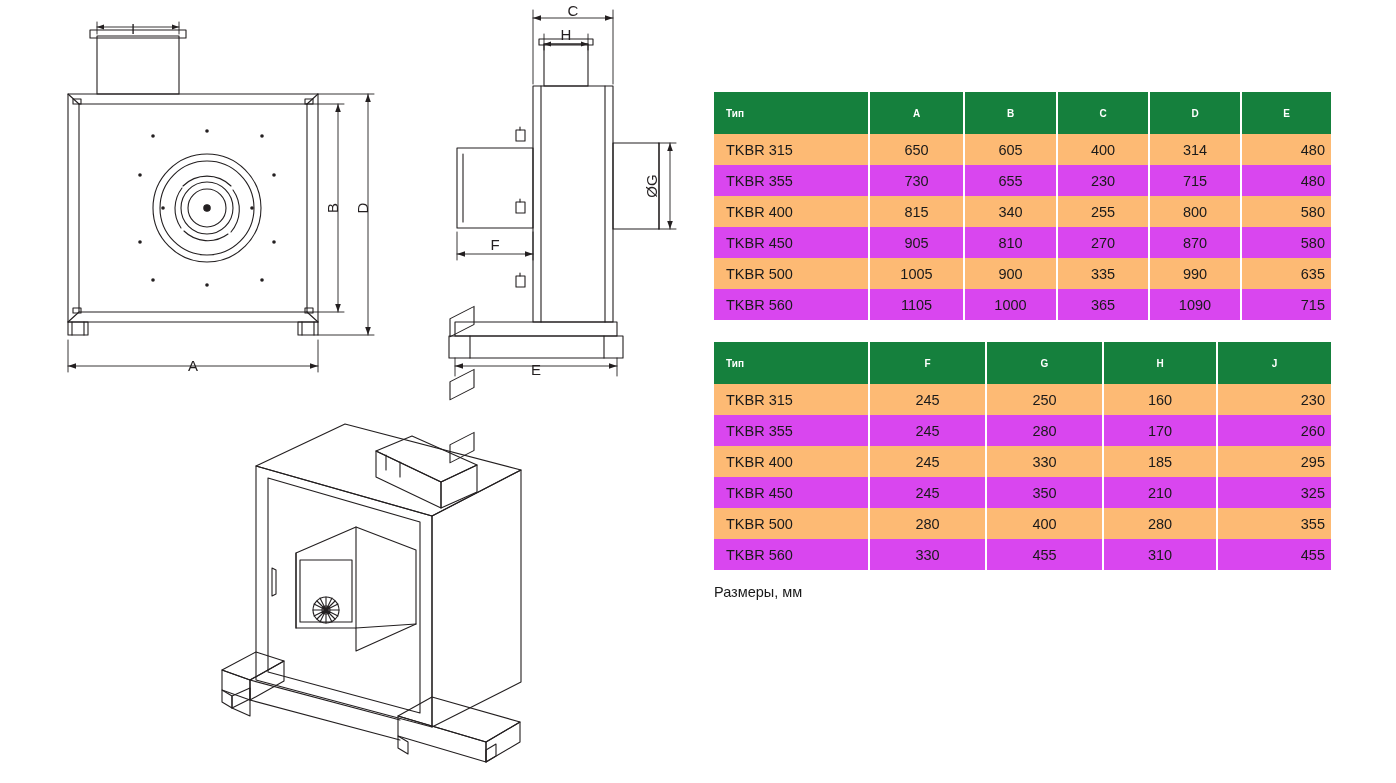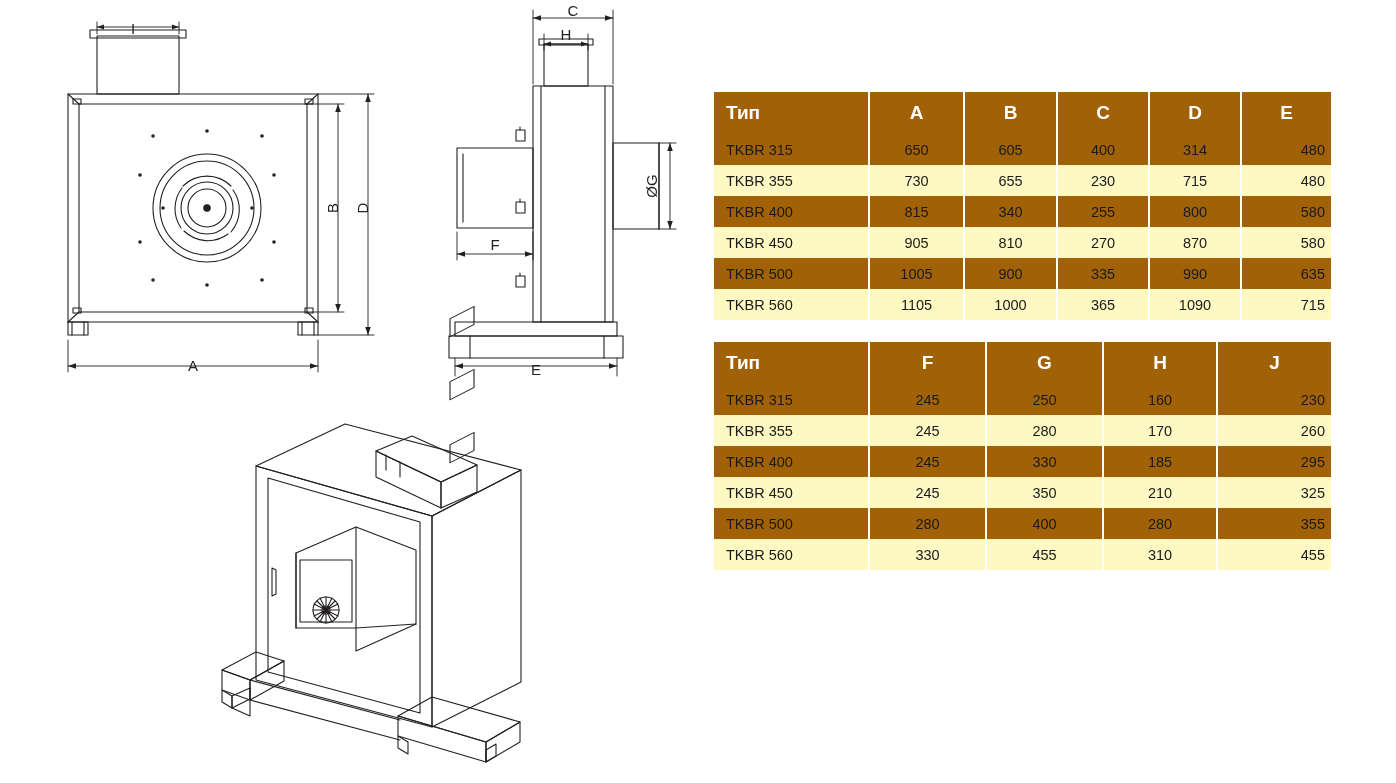--- a/index.html
+++ b/index.html
@@ -28,23 +28,23 @@
     left: 714px;
     top: 92px;
     width: 620px;
   }
   table.dims {
     border-collapse: collapse;
     width: 617px;
     table-layout: fixed;
   }
   table.dims th {
-    background: #a16207;
+    background: #15803d;
     color: #ffffff;
-    font-size: 19px;
+    font-size: 10px;
     font-weight: bold;
     text-align: center;
     height: 42px;
     border-right: 2px solid #ffffff;
     padding: 0 6px;
   }
   table.dims th.first {
     text-align: left;
     padding-left: 12px;
   }
@@ -55,22 +55,22 @@
     text-align: center;
     height: 31px;
     padding: 0 6px;
     border-right: 2px solid #ffffff;
   }
   table.dims td:last-child { border-right: none; text-align: right; }
   table.dims td.first {
     text-align: left;
     padding-left: 12px;
   }
-  table.dims tr.odd td { background: #a16207; }
-  table.dims tr.even td { background: #fef9c3; }
+  table.dims tr.odd td { background: #fdba74; }
+  table.dims tr.even td { background: #d946ef; }
 
   .table-gap { height: 22px; }
 
   .caption {
     margin-top: 14px;
     font-size: 14.5px;
     color: #1a1a1a;
   }
 
   svg text {
@@ -394,15 +394,16 @@
         <tr class="even">
           <td class="first">TKBR 560</td>
           <td>330</td>
           <td>455</td>
           <td>310</td>
           <td>455</td>
         </tr>
       </tbody>
     </table>
 
+    <div class="caption">Размеры, мм</div>
   </div>
 
 </div>
 
 </body></html>

